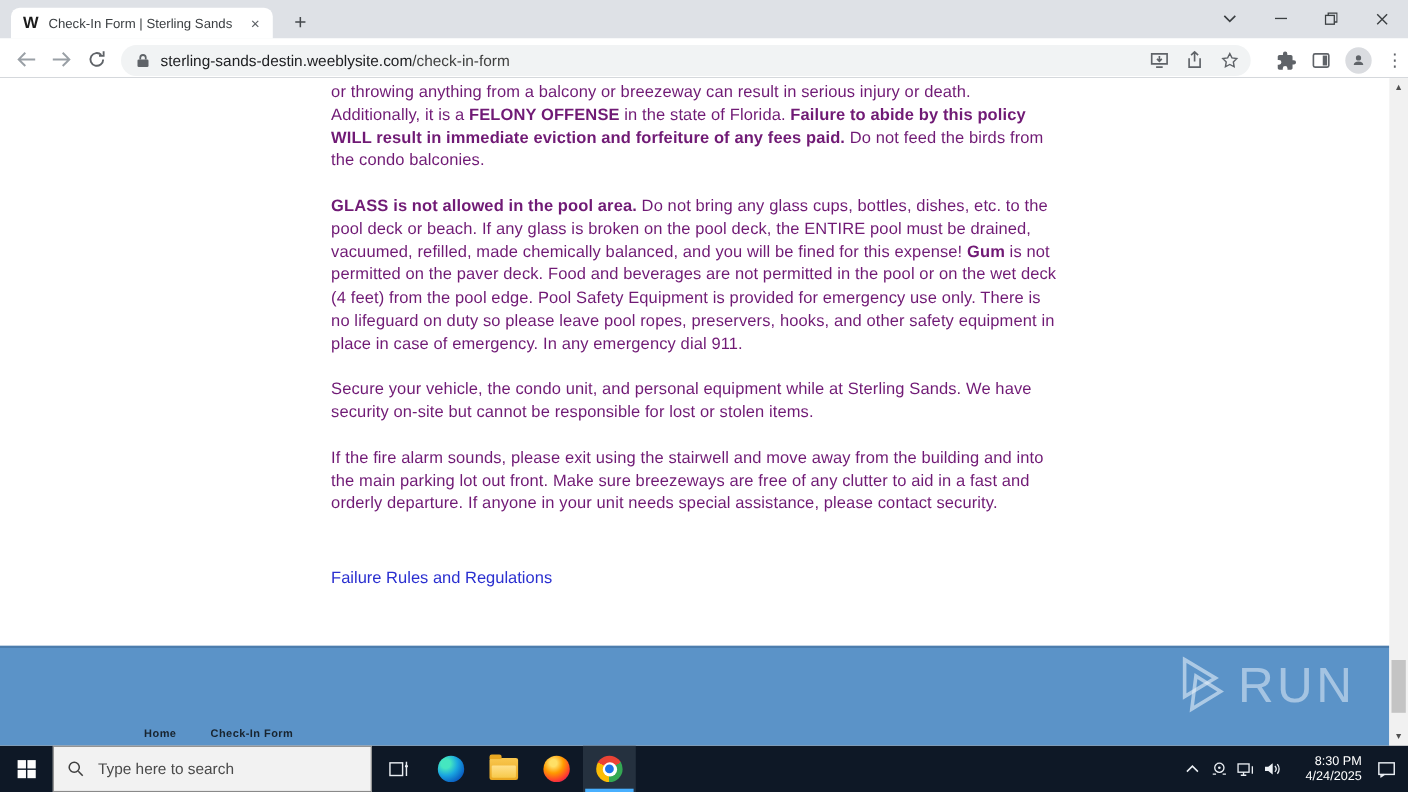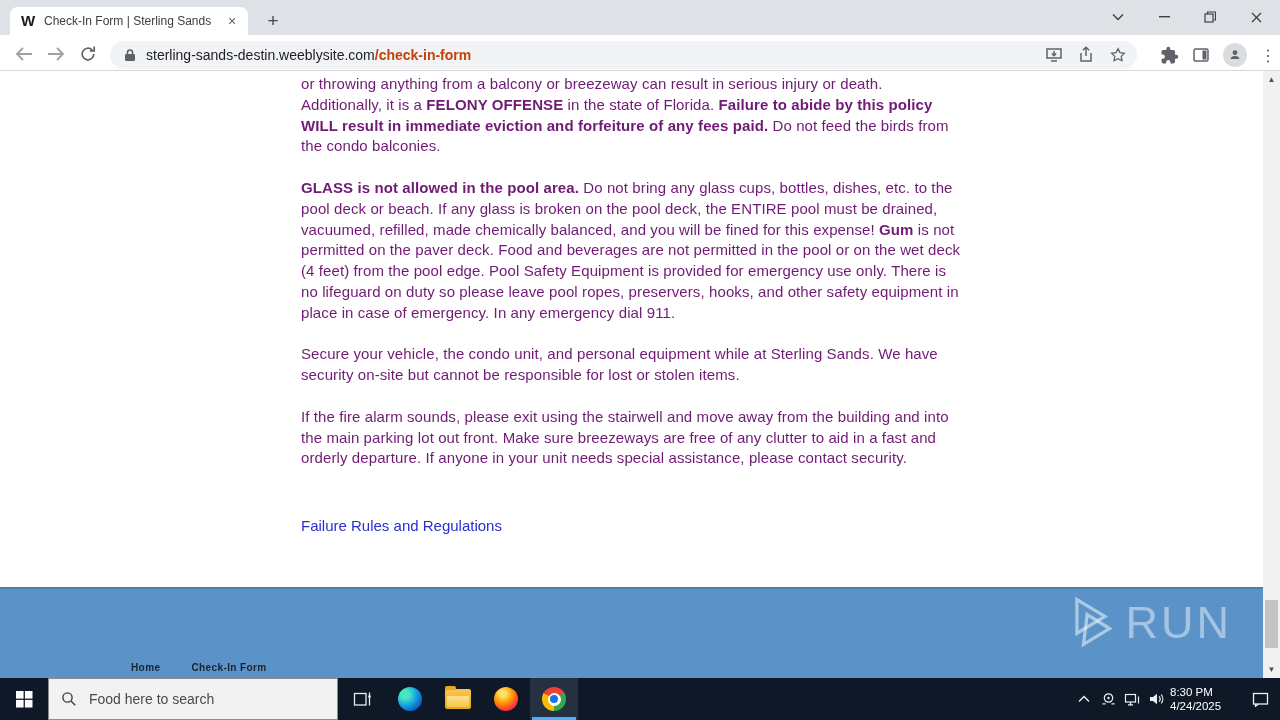--- a/index.html
+++ b/index.html
@@ -21,21 +21,21 @@
   .wctrl { position:absolute; top:2px; height:30px; width:34px; display:flex; align-items:center; justify-content:center; }
 
   
   .toolbar { position:absolute; left:0; top:35px; width:1280px; height:36px; background:#fff;
              border-bottom:1px solid #d5d8dc; }
   .navbtn { position:absolute; top:8px; width:28px; height:22px; display:flex; align-items:center; justify-content:center; }
   .urlpill { position:absolute; left:110px; top:6px; width:1027px; height:28px; background:#f1f3f4;
              border-radius:14px; display:flex; align-items:center; padding:0 10px 0 14px; }
   .url-text { font-size:14px; margin-left:10px; white-space:nowrap; }
   .url-host { color:#202124; }
-  .url-path { color:#c2410c;font-weight:bold; }
+  .url-path { color:#404040; }
   .pill-icons { margin-left:auto; display:flex; align-items:center; gap:14px; }
   .tb-right { position:absolute; right:6px; top:6px; height:28px; display:flex; align-items:center; gap:13px; }
   .avatar { width:24px; height:24px; border-radius:50%; background:#dadce0; display:flex; align-items:center;
             justify-content:center; }
   .kebab { font-size:16px; color:#5f6368; width:14px; text-align:center; }
 
   
   .viewport { position:absolute; left:0; top:71px; width:1280px; height:607px; background:#fff; overflow:hidden; }
   .content { position:absolute; left:301px; top:3px; width:662px; color:#701a75; font-size:15px;
              line-height:20.8px; letter-spacing:0.1px; }
@@ -77,21 +77,21 @@
                  border-radius:2px; }
   .folder-icon::before { content:""; position:absolute; left:0; top:-3px; width:11px; height:4px;
                          background:#eaa821; border-radius:2px 2px 0 0; }
   .folder-icon::after { content:""; position:absolute; left:2px; top:7px; width:22px; height:11px;
                         background:linear-gradient(#ffe08a,#f7c94b); border-radius:1px; }
   .active-tile { background:#25313f; position:relative; }
   .active-tile .underline { position:absolute; left:2px; bottom:0; width:44px; height:3px; }
 
   .tray { margin-left:auto; display:flex; align-items:center; height:42px; }
   .tray-btn { width:24px; height:42px; display:flex; align-items:center; justify-content:center; cursor:pointer; }
-  .clock { width:72px; text-align:left; color:#fff; font-size:11.5px; line-height:14px; cursor:default; padding:0 2px; }
+  .clock { width:72px; text-align:right; color:#fff; font-size:11.5px; line-height:14px; cursor:default; padding:0 2px; }
   .ac-btn { width:40px; height:42px; display:flex; align-items:center; justify-content:center; cursor:pointer; }
 </style>
 </head>
 <body>
 
 <div class="stage">
 
   <div class="tabstrip" style="background: rgb(222, 225, 230);">
     <div class="tab">
       <div class="tab-favicon">W</div>
@@ -219,21 +219,21 @@
           <rect x="9.9" y="1" width="7.6" height="7.6" fill="#fdfdfd"></rect>
           <rect x="1" y="9.9" width="7.6" height="7.6" fill="#fdfdfd"></rect>
           <rect x="9.9" y="9.9" width="7.6" height="7.6" fill="#fdfdfd"></rect>
         </svg>
     </div>
     <div class="searchbox">
       <svg width="16" height="16">
           <circle cx="6.5" cy="6.5" r="4.6" fill="none" stroke="#3f3f3f" stroke-width="1.4"></circle>
           <path d="M10.2 10.2 l4 4" stroke="#3f3f3f" stroke-width="1.4"></path>
         </svg>
-      <span>Food here to search</span>
+      <span>Type here to search</span>
     </div>
 
     <div class="tb-btn">
       <svg width="19" height="18" fill="none" stroke="#e9edf2" stroke-width="1.3">
           <rect x="1.5" y="3.5" width="11.5" height="11.5"></rect>
           <path d="M16.5 2.5 v13"></path>
           <circle cx="16.5" cy="6.5" r="1.3" fill="#e9edf2" stroke="none"></circle>
         </svg>
     </div>
     <div class="tb-btn">

